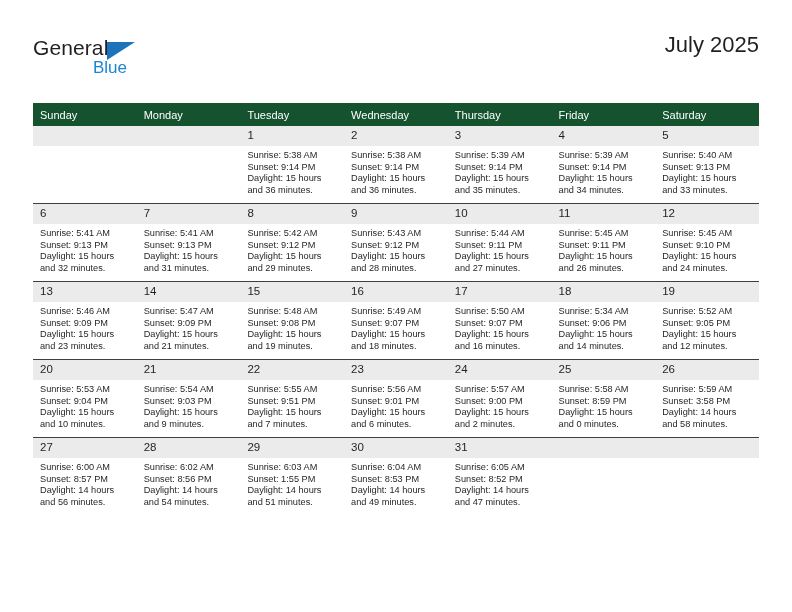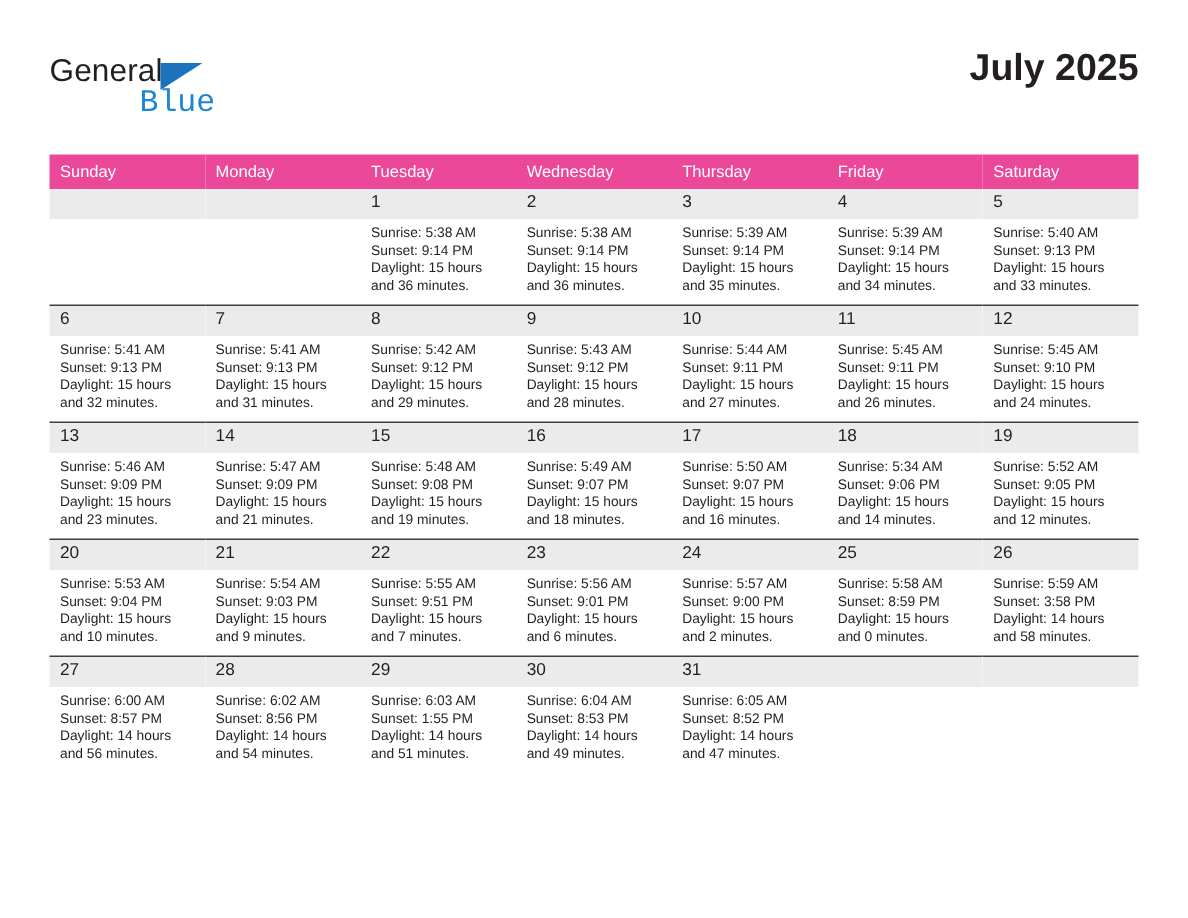--- a/index.html
+++ b/index.html
@@ -52,57 +52,56 @@
     top: 6px;
     width: 0;
     height: 0;
     border-left: 28px solid #1c72bb;
     border-bottom: 18px solid transparent;
   }
   .brand-blue {
     position: absolute;
     left: 60px;
     top: 22px;
-    font-size: 21px;
+    font-size: 17px;
     color: #1c85d4;
-    font-family: Liberation Mono, monospace;
+    font-family: Liberation Sans, sans-serif;
   }
 
   .title-block {
     position: absolute;
     right: 0;
     top: 0;
     text-align: right;
   }
   .cal-title {
-    font-size: 25px;
+    font-size: 22px;
     color: #231f20;
     line-height: 30px;
     white-space: nowrap;
-    font-weight: bold;
   }
   .cal-subtitle {
     font-size: 13.5px;
     color: #231f20;
     line-height: 20px;
     margin-top: 8px;
     white-space: nowrap;
   }
 
   
   .calendar {
     position: absolute;
     left: 33px;
     top: 103px;
     width: 726px;
     border-collapse: collapse;
     table-layout: fixed;
   }
   .calendar th {
-    background: #ec4899;
+    background: #14532d;
     color: #ffffff;
     font-size: 11px;
     font-weight: normal;
     text-align: left;
     padding: 5px 0 5px 7px;
     height: 13px;
     border: none;
   }
   .calendar td {
     width: 103.7px;

